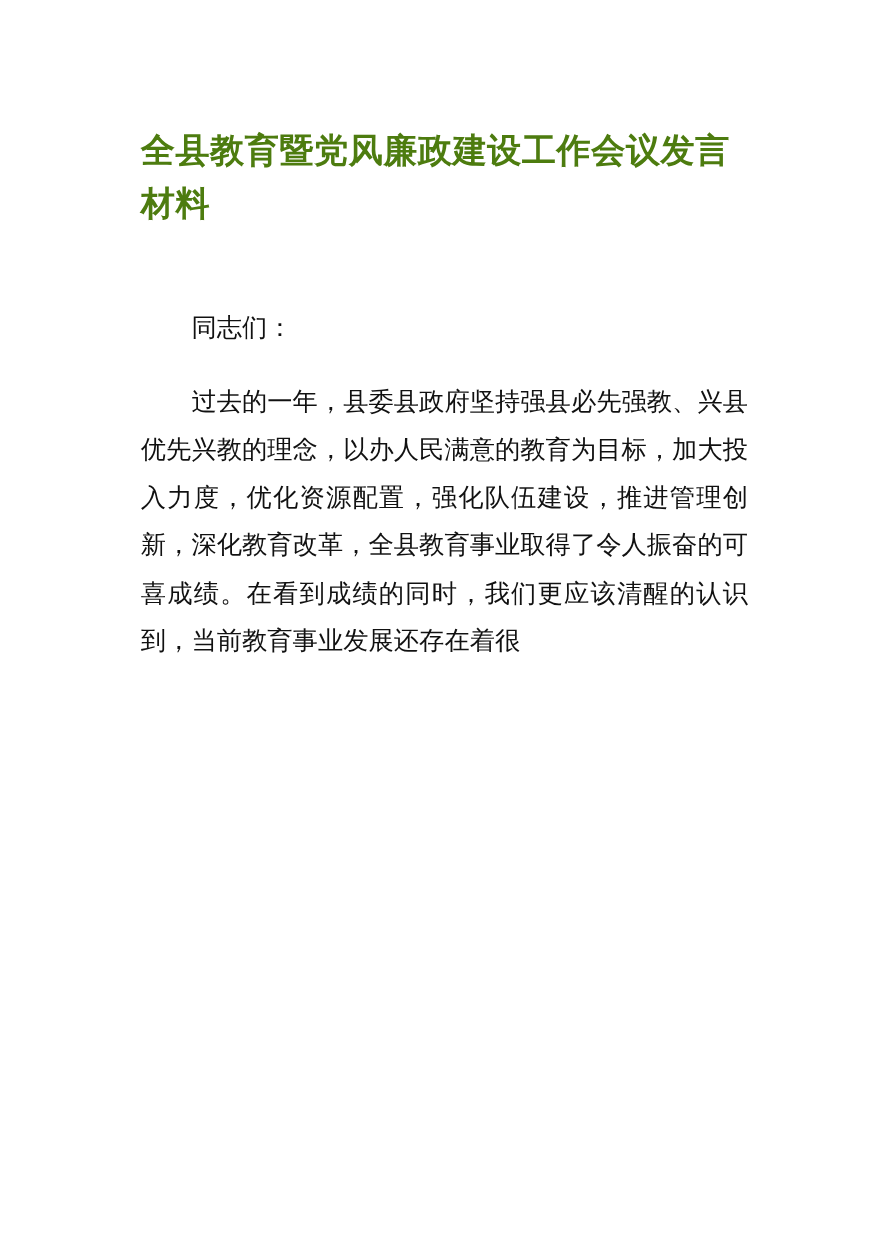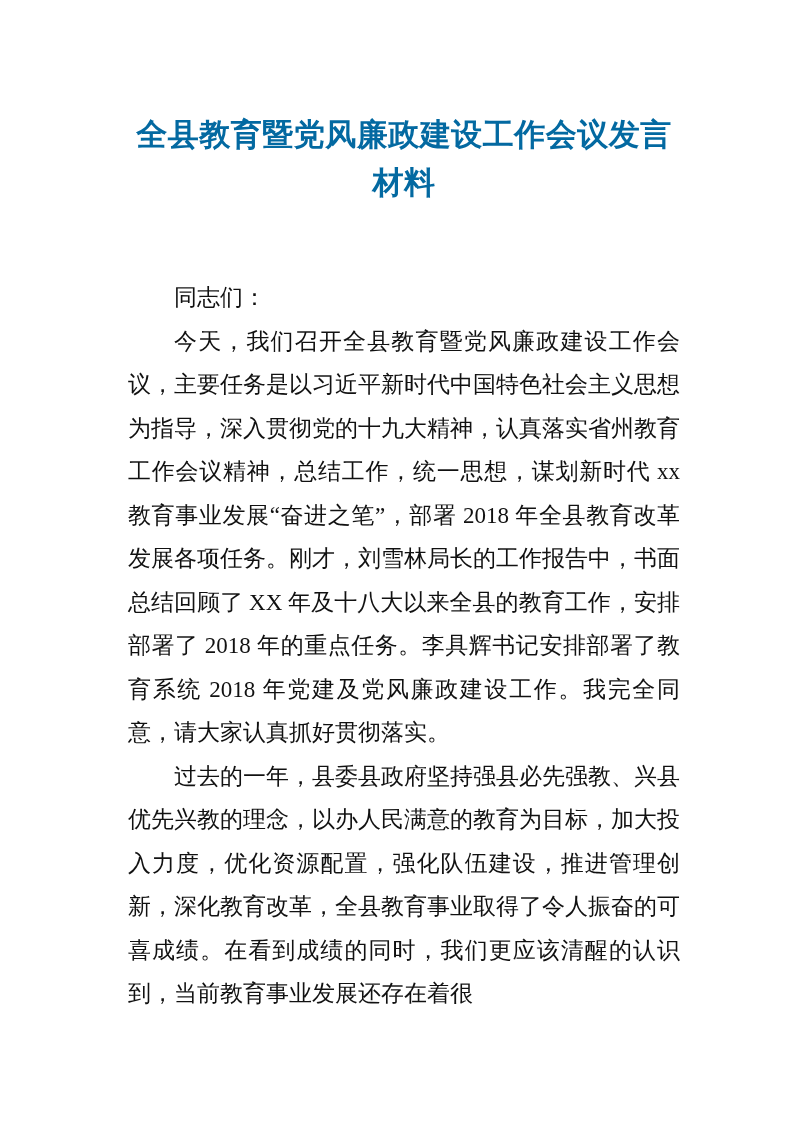--- a/index.html
+++ b/index.html
@@ -16,27 +16,26 @@
     background: #ffffff;
     overflow: hidden;
     box-sizing: border-box;
   }
 
   .doc-title {
     position: absolute;
     left: 128px;
     top: 92px;
     width: 552px;
-    text-align: center;
-    font-family: Liberation Mono, monospace;
+    font-family: Liberation Serif, serif;
     font-weight: bold;
     font-size: 31px;
     line-height: 48px;
     letter-spacing: 0.5px;
-    color: #0369a1;
+    color: #4d7c0f;
     white-space: normal;
   }
 
   .body-block {
     position: absolute;
     left: 128px;
     top: 276px;
     width: 552px;
     font-family: "Liberation Serif", "DejaVu Serif", serif;
     font-size: 23px;
@@ -54,28 +53,28 @@
     text-justify: inter-character;
     word-break: break-all;
   }
 
   .para.salutation {
     text-align: left;
   }
 
   .para:last-child {
     text-align: justify;
+    margin-top: 24px;
   }
 </style>
 </head>
 <body>
 
 <div class="page">
 
   <h1 class="doc-title">全县教育暨党风廉政建设工作会议发言材料</h1>
 
   <div class="body-block">
     <p class="para salutation">同志们：</p>
-    <p class="para">今天，我们召开全县教育暨党风廉政建设工作会议，主要任务是以习近平新时代中国特色社会主义思想为指导，深入贯彻党的十九大精神，认真落实省州教育工作会议精神，总结工作，统一思想，谋划新时代 xx 教育事业发展“奋进之笔”，部署 2018 年全县教育改革发展各项任务。刚才，刘雪林局长的工作报告中，书面总结回顾了 XX 年及十八大以来全县的教育工作，安排部署了 2018 年的重点任务。李具辉书记安排部署了教育系统 2018 年党建及党风廉政建设工作。我完全同意，请大家认真抓好贯彻落实。</p>
     <p class="para">过去的一年，县委县政府坚持强县必先强教、兴县优先兴教的理念，以办人民满意的教育为目标，加大投入力度，优化资源配置，强化队伍建设，推进管理创新，深化教育改革，全县教育事业取得了令人振奋的可喜成绩。在看到成绩的同时，我们更应该清醒的认识到，当前教育事业发展还存在着很</p>
   </div>
 
 </div>
 
 </body></html>

